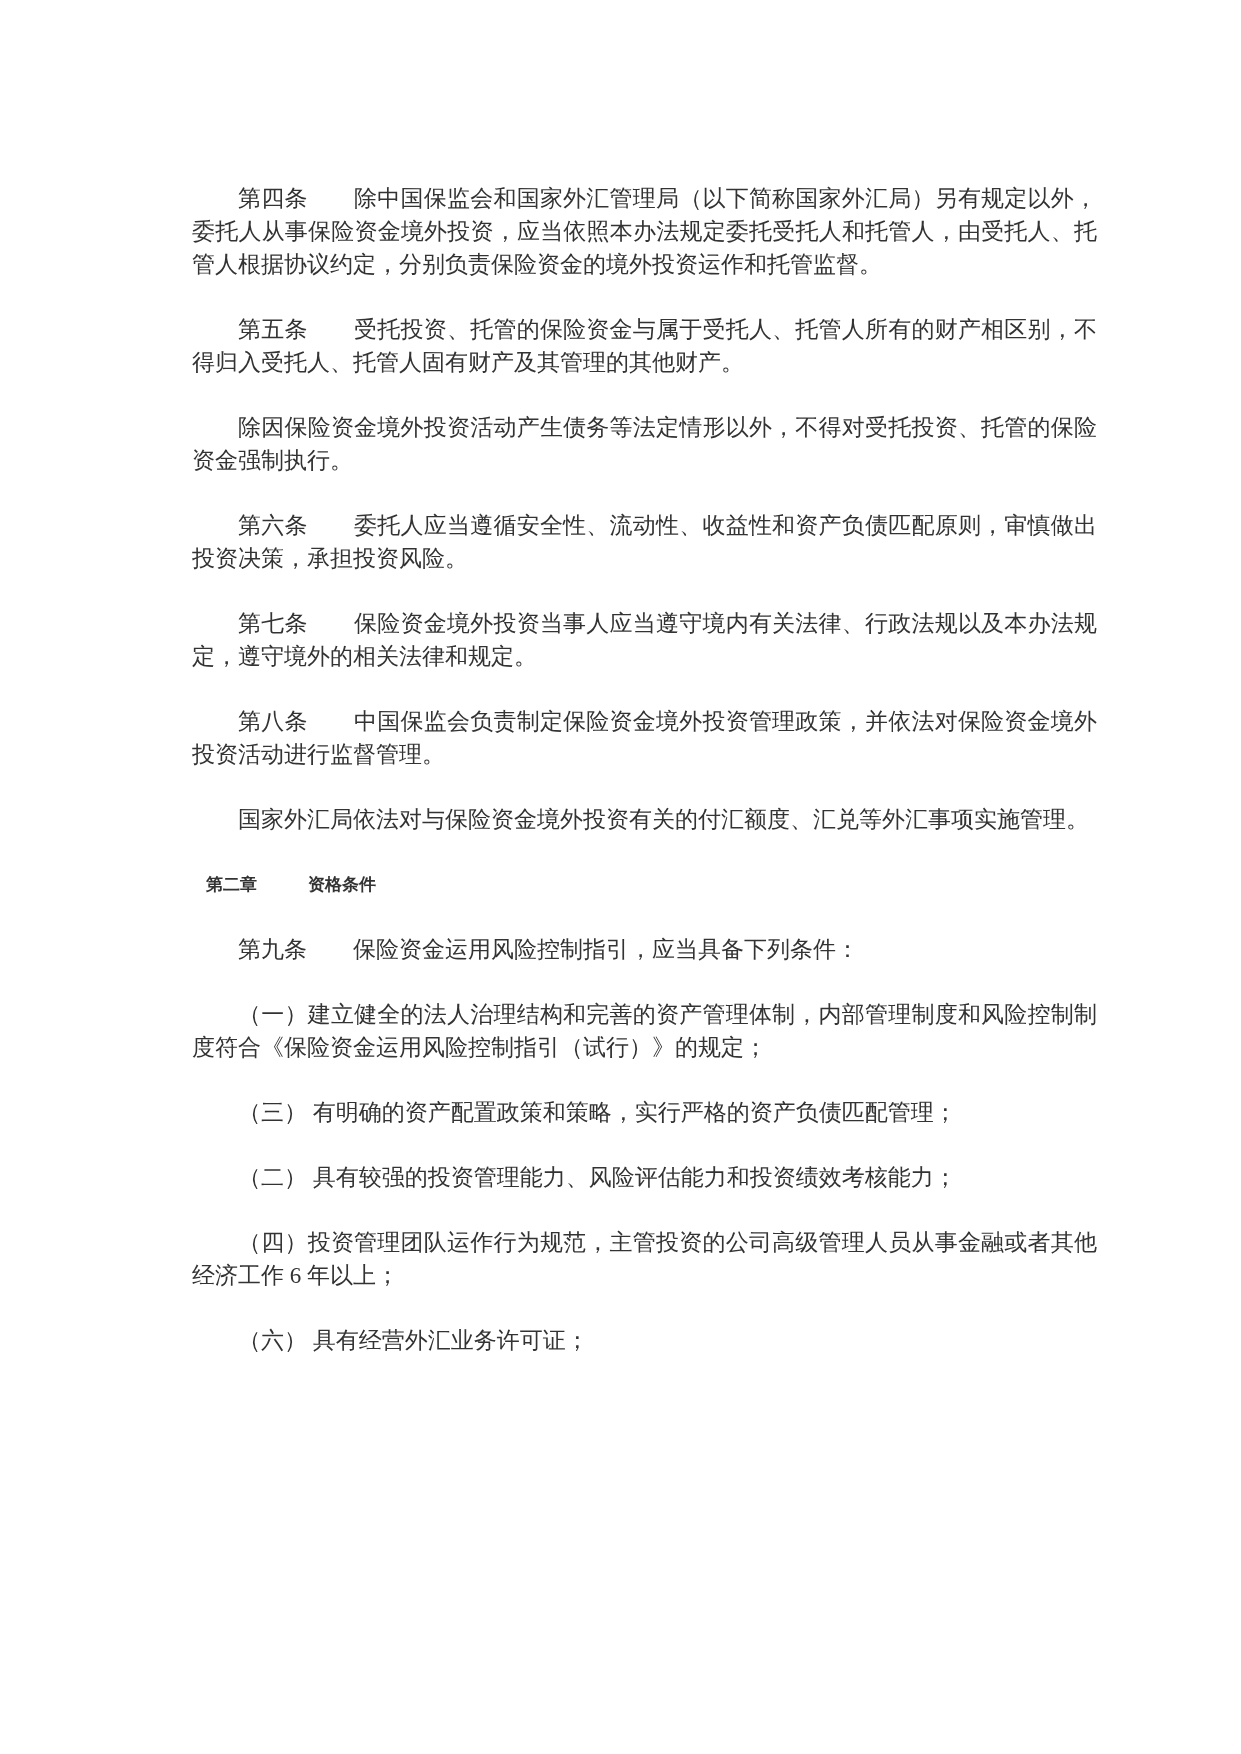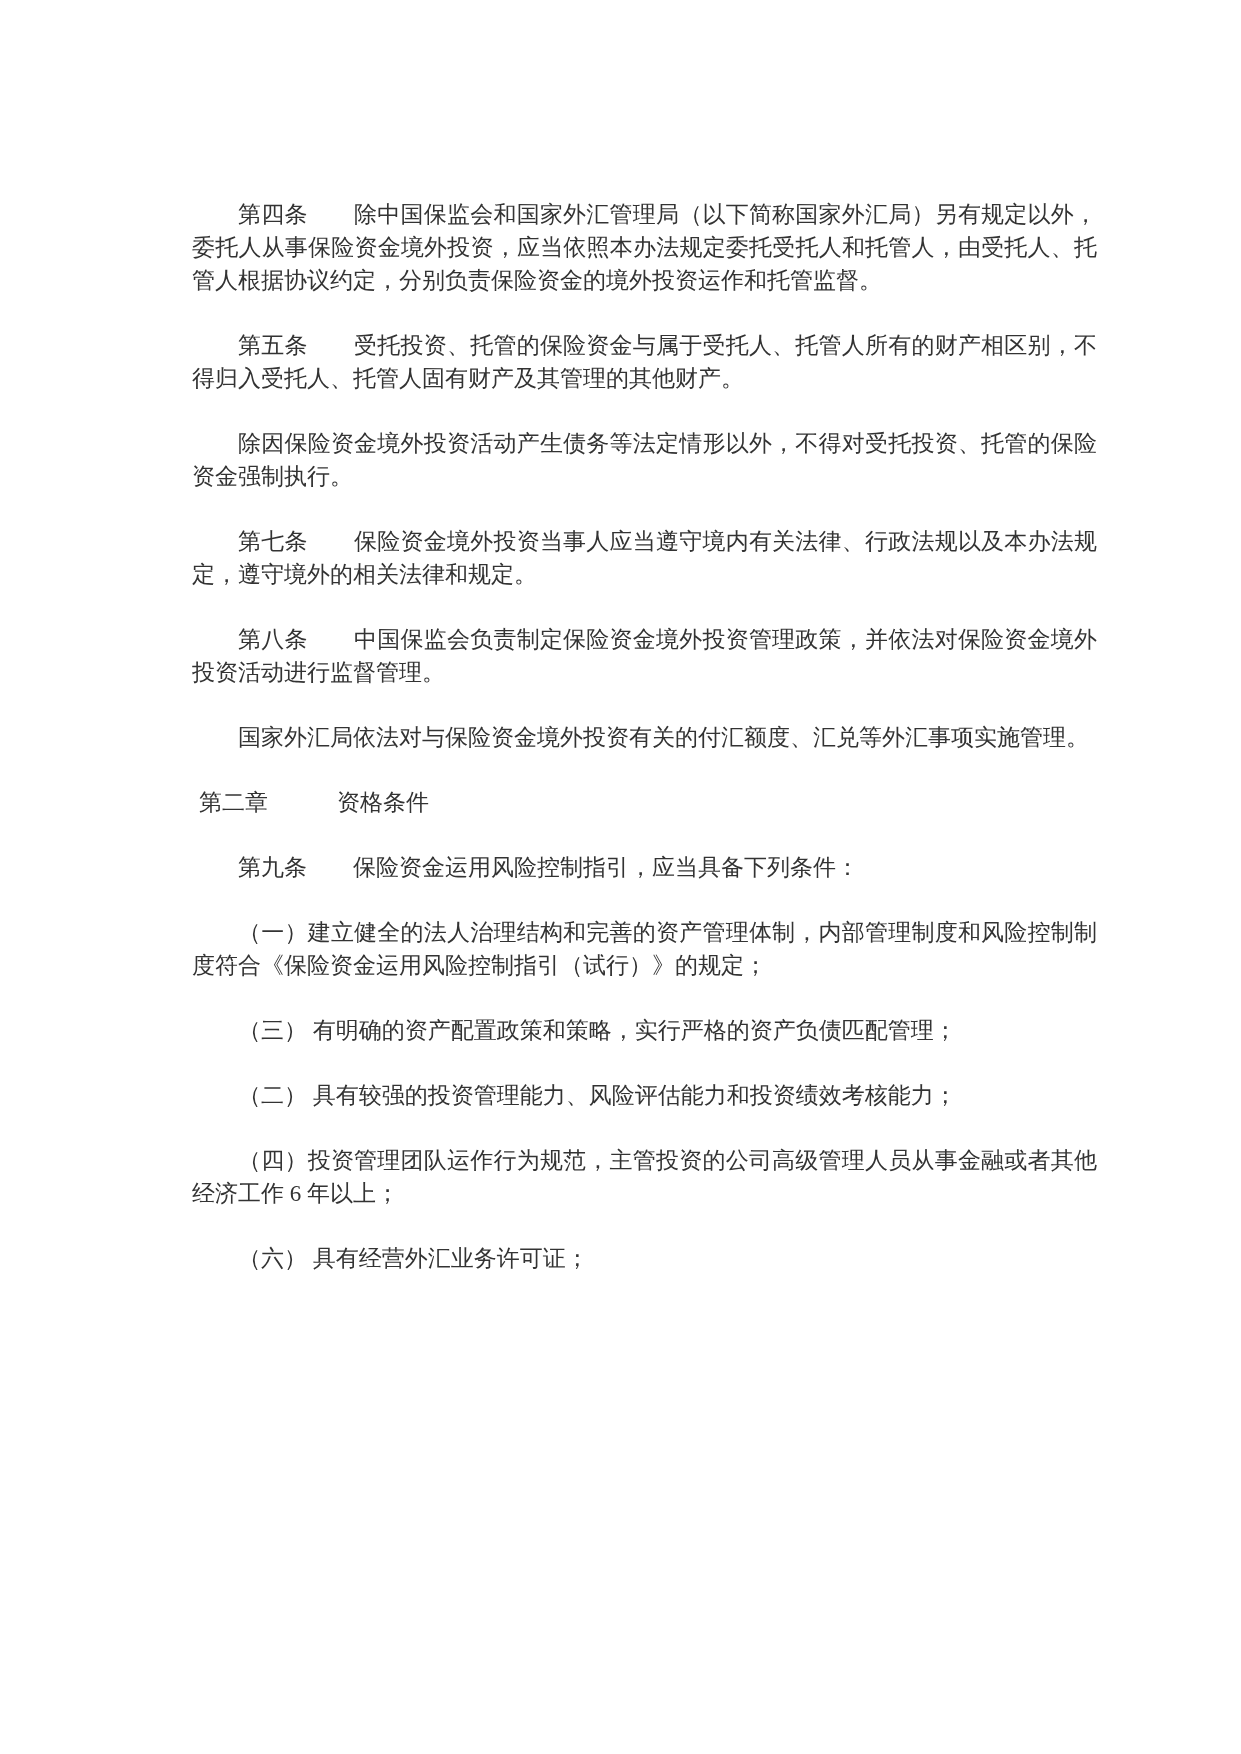--- a/index.html
+++ b/index.html
@@ -15,50 +15,51 @@
     overflow: hidden;
   }
   .page {
     position: absolute;
     top: 182px;
     left: 192px;
     width: 905px;
     color: #333333;
   }
   .para {
-    margin: 16px 0 32px 0;
+    margin: 0 0 32px 0;
     font-size: 23px;
     line-height: 33px;
     text-align: justify;
     text-indent: 2em;
     word-break: break-all;
     font-weight: normal;
   }
   .chapter {
-    margin: 0 0 32px 7px;
-    font-size: 23px;
+    margin: 0 0 32px 14px;
+    font-size: 17px;
     line-height: 33px;
-    font-weight: normal;
+    font-weight: bold;
     text-indent: 0;
   }
   .chapter .chapter-title {
     margin-left: 3em;
   }
 </style>
 </head>
 <body>
 
 <div class="page">
 
   <p class="para">第四条　　除中国保监会和国家外汇管理局（以下简称国家外汇局）另有规定以外，委托人从事保险资金境外投资，应当依照本办法规定委托受托人和托管人，由受托人、托管人根据协议约定，分别负责保险资金的境外投资运作和托管监督。</p>
 
   <p class="para">第五条　　受托投资、托管的保险资金与属于受托人、托管人所有的财产相区别，不得归入受托人、托管人固有财产及其管理的其他财产。</p>
 
   <p class="para">除因保险资金境外投资活动产生债务等法定情形以外，不得对受托投资、托管的保险资金强制执行。</p>
 
+  <p class="para">第六条　　委托人应当遵循安全性、流动性、收益性和资产负债匹配原则，审慎做出投资决策，承担投资风险。</p>
 
 
   <p class="para">第七条　　保险资金境外投资当事人应当遵守境内有关法律、行政法规以及本办法规定，遵守境外的相关法律和规定。</p>
 
   <p class="para">第八条　　中国保监会负责制定保险资金境外投资管理政策，并依法对保险资金境外投资活动进行监督管理。</p>
 
   <p class="para">国家外汇局依法对与保险资金境外投资有关的付汇额度、汇兑等外汇事项实施管理。</p>
 
   <h2 class="chapter">
     <span>第二章</span><span class="chapter-title">资格条件</span>

